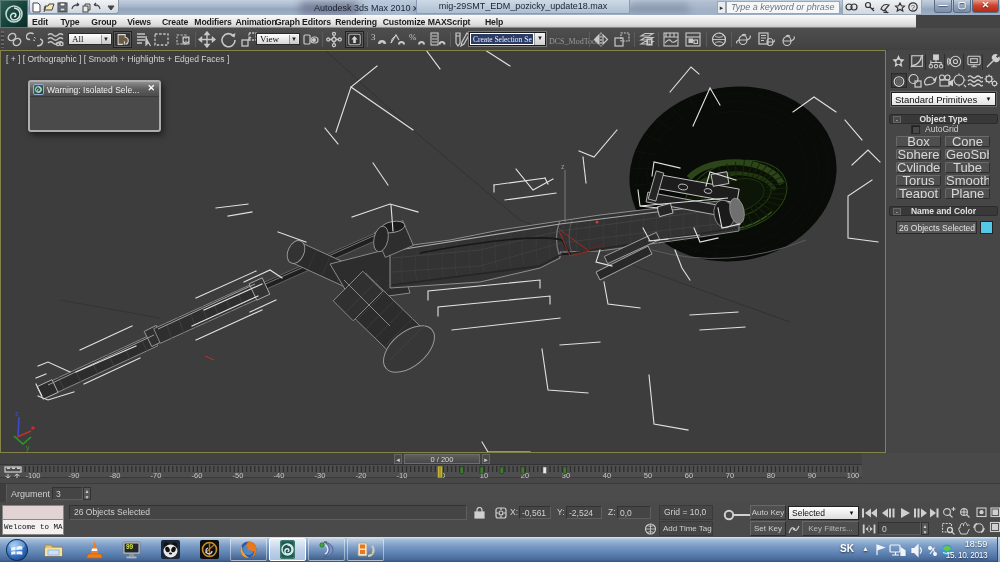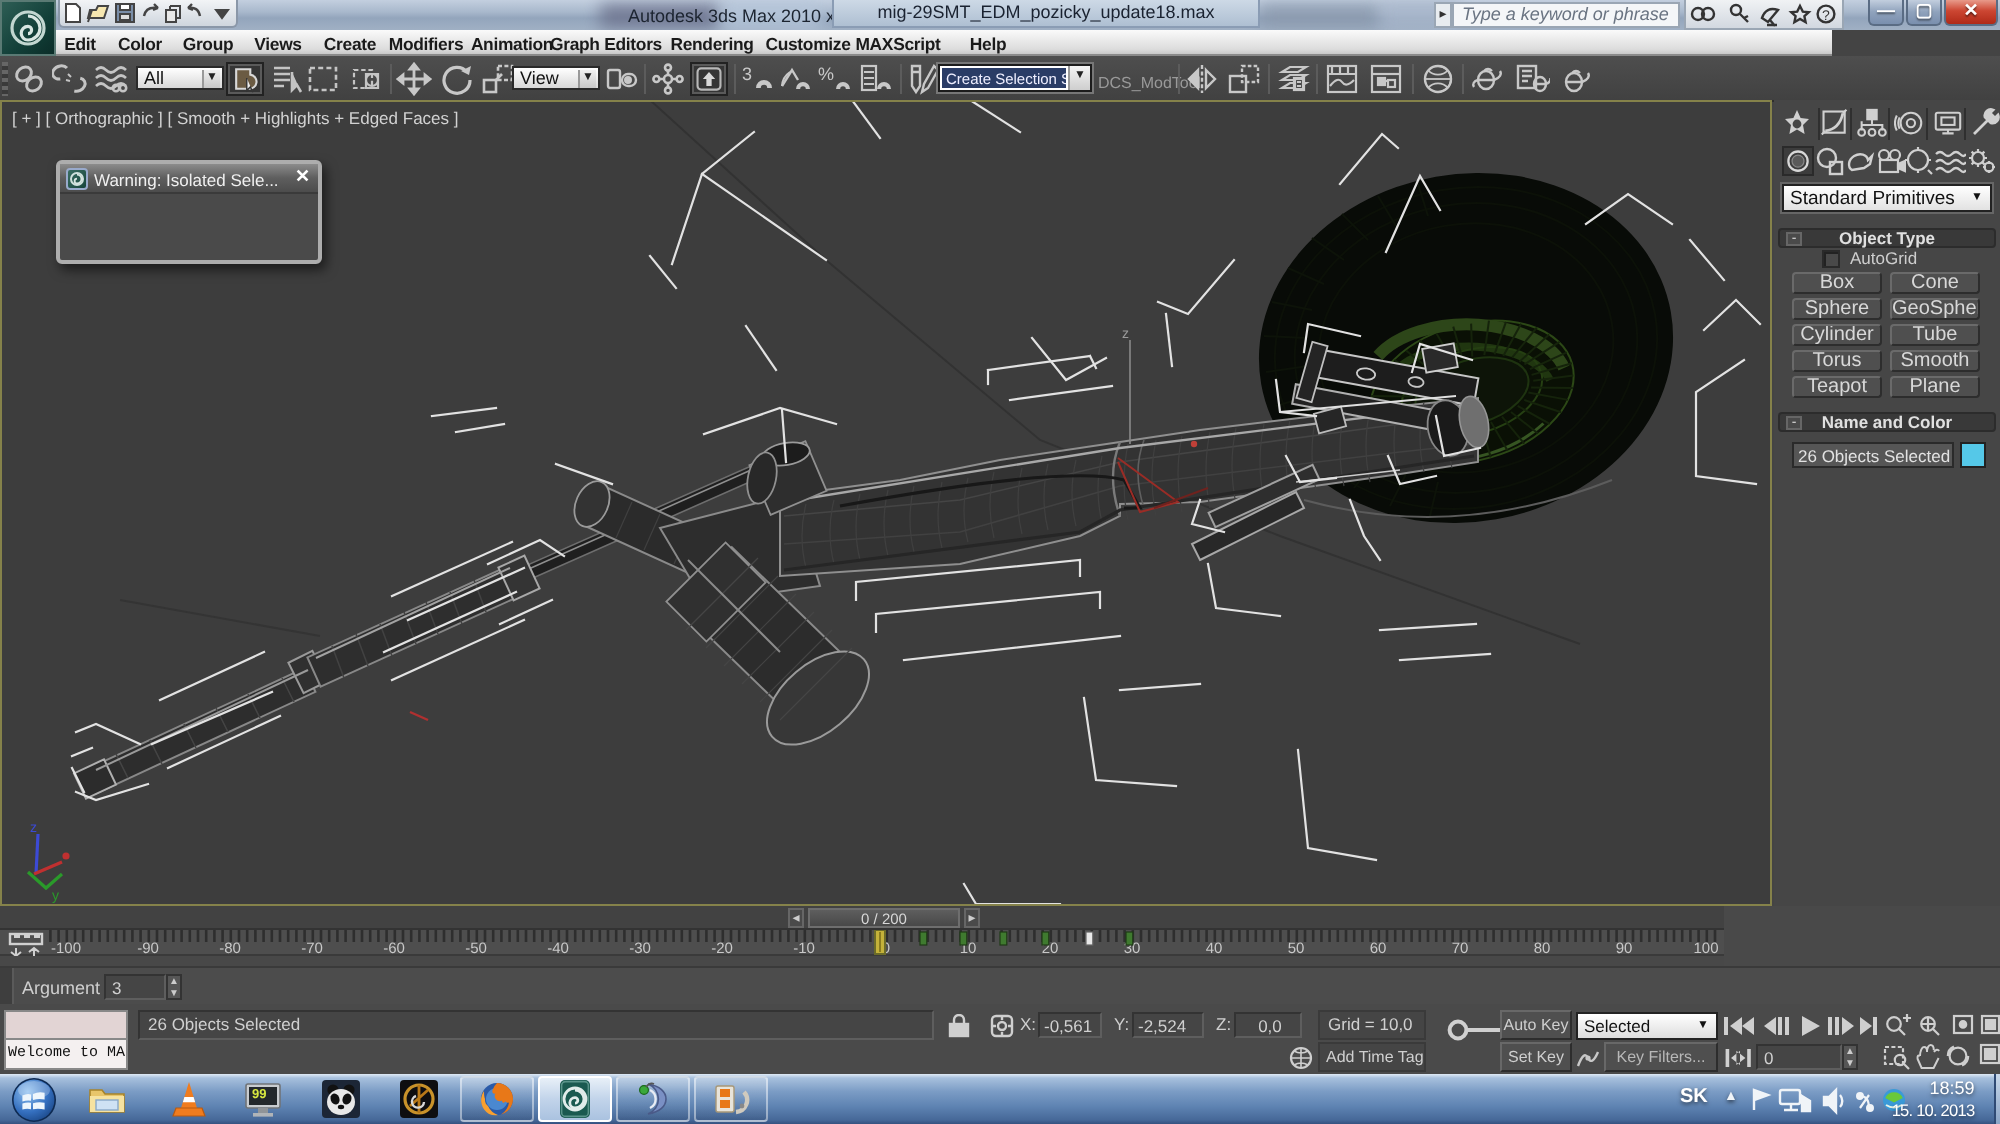--- a/index.html
+++ b/index.html
@@ -18,21 +18,21 @@
 #infocenter{left:842px;top:0;width:80px;height:15px;background:linear-gradient(180deg,#f0f2f4,#d2d8e0);border:1px solid #9aa6b4;border-top:none;}
 .winbtn{top:0;height:13px;border:1px solid #5a6c84;border-top:none;border-radius:0 0 3px 3px;}
 #btn-min{left:934px;width:18px;background:linear-gradient(180deg,#c2cede,#8fa2bc 50%,#7a8fae);}
 #btn-max{left:953px;width:18px;background:linear-gradient(180deg,#c2cede,#8fa2bc 50%,#7a8fae);}
 #btn-close{left:972px;width:27px;background:linear-gradient(180deg,#e89a8a,#cc4632 45%,#b02a18);}
 .winglyph{color:#fff;font-size:9px;text-align:center;line-height:11px;font-weight:bold;text-shadow:0 1px 1px rgba(0,0,0,.5);}
 
 #menubar{left:0;top:15px;width:916px;height:13px;background:linear-gradient(180deg,#fafafa,#dcdcdc 80%,#c8c8c8);border-bottom:1px solid #8a8a8a;font-weight:bold;}
 #menubar span{position:absolute;top:1.5px;font-size:8.7px;letter-spacing:-0.15px;color:#1a1a1a;transform:translateX(-50%);white-space:nowrap;}
 
-#toolbar{left:0;top:28px;width:1000px;height:23px;background:linear-gradient(180deg,#4e4e4e,#414141);border-bottom:1px solid #2e2e2e;}
+#toolbar{left:0;top:28px;width:1000px;height:23px;background:linear-gradient(180deg,#4e4e4e,#414141);border-bottom:1px solid #2e2e2e;font-family:Liberation Serif, serif;}
 .tbdrop{position:absolute;top:5px;height:12px;background:linear-gradient(180deg,#ffffff,#d8d8d8);border:1px solid #2a2a2a;font-size:9px;color:#111;line-height:10px;padding-left:3px;}
 .tbdrop .da{position:absolute;right:1px;top:1px;width:9px;height:9px;background:linear-gradient(180deg,#f0f0f0,#c8c8c8);border-left:1px solid #999;color:#222;font-size:6px;text-align:center;line-height:9px;}
 .ticon{position:absolute;top:3px;width:18px;height:17px;}
 .ticon svg{width:100%;height:100%;}
 .pressed{background:#353535;border:1px solid #222;box-shadow:inset 0 0 0 1px #5a5a5a;}
 .tbsep{position:absolute;top:4px;width:1px;height:15px;background:#2e2e2e;border-right:1px solid #5c5c5c;}
 #selcombo{position:absolute;left:469px;top:4px;width:77px;height:14px;background:#fff;border:1px solid #1c1c1c;box-shadow:0 0 0 1px #777;}
 #selcombo .txt{position:absolute;left:1px;top:1px;right:12px;bottom:1px;background:#2a3c66;color:#eef;font-size:7.5px;line-height:11px;padding-left:2px;white-space:nowrap;overflow:hidden;}
 #selcombo .da{position:absolute;right:0;top:0;width:11px;height:12px;background:linear-gradient(180deg,#f4f4f4,#cecece);border-left:1px solid #999;color:#222;font-size:6px;text-align:center;line-height:11px;}
 #dcstext{position:absolute;left:549px;top:9px;font-size:8px;color:#9a9a9a;}
@@ -49,21 +49,21 @@
 #dlg-btn{position:absolute;left:6px;top:5px;right:6px;height:21px;background:#232e3a;border:1px solid #9aa8b8;color:#e8eef5;font-size:8.5px;text-align:center;line-height:20px;}
 
 #cmdpanel{left:887px;top:50px;width:113px;height:403px;background:#464646;}
 .cptab{position:absolute;top:4px;width:17px;height:16px;}
 .cpcat{position:absolute;top:23px;width:16px;height:15px;}
 #sprim{position:absolute;left:4px;top:42px;width:105px;height:14px;background:linear-gradient(180deg,#fff,#e2e2e2);border:1px solid #222;box-shadow:0 0 0 1px #666;color:#111;font-size:9.5px;line-height:13px;padding-left:3px;white-space:nowrap;overflow:hidden;}
 #sprim .da{position:absolute;right:1px;top:1px;width:11px;height:10px;color:#111;font-size:6px;text-align:center;line-height:10px;}
 .rollout{position:absolute;left:2px;width:109px;background:#393939;border:1px solid #2c2c2c;border-radius:2px;height:10px;}
 .rollout .rh{color:#e0e0e0;font-size:8.5px;font-weight:bold;text-align:center;line-height:9px;}
 .rollout .minus{position:absolute;left:3px;top:1px;width:8px;height:7px;background:#4a4a4a;border:1px solid #666;color:#ddd;font-size:7px;line-height:5px;text-align:center;}
-.mxbtn{position:absolute;width:45px;height:11px;background:#4f4f4f;border:1px solid #2d2d2d;border-top-color:#6a6a6a;border-left-color:#6a6a6a;border-radius:2px;color:#d8d8d8;font-size:10px;text-align:center;line-height:10px;white-space:nowrap;overflow:hidden;}
+.mxbtn{position:absolute;width:45px;height:11px;background:#4f4f4f;border:1px solid #2d2d2d;border-top-color:#6a6a6a;border-left-color:#6a6a6a;border-radius:2px;color:#d8d8d8;font-size:13px;text-align:center;line-height:10px;white-space:nowrap;overflow:hidden;}
 #autogrid-cb{position:absolute;left:24px;top:75px;width:9px;height:9px;background:#494949;border:1px solid #2a2a2a;box-shadow:inset 1px 1px 0 #222;}
 #autogrid-lb{position:absolute;left:38px;top:74px;font-size:8.5px;color:#cecece;}
 #namefield{position:absolute;left:9px;top:171px;width:81px;height:13px;background:#565656;border:1px solid #2a2a2a;color:#e2e2e2;font-size:8.5px;line-height:12px;padding-left:2px;white-space:nowrap;overflow:hidden;}
 #colorswatch{position:absolute;left:93px;top:171px;width:13px;height:13px;background:#55c8e8;border:1px solid #222;}
 
 #timerow{left:0;top:453px;width:862px;height:12px;background:#424242;border-bottom:1px solid #333;}
 #tslider{position:absolute;left:404px;top:1px;width:76px;height:10px;background:linear-gradient(180deg,#5e5e5e,#484848);border:1px solid #6e6e6e;color:#d8d8d8;font-size:7.5px;text-align:center;line-height:9px;}
 .tsarr{position:absolute;top:1px;width:8px;height:10px;background:#4a4a4a;border:1px solid #666;color:#ccc;font-size:7px;text-align:center;line-height:9px;}
 #trackbar{left:0;top:465px;width:862px;height:13px;background:#4e4e4e;border-bottom:1px solid #3a3a3a;}
 #trackbar2{left:0;top:478px;width:862px;height:5px;background:#484848;}
@@ -141,21 +141,21 @@
   </div>
 <div class="abs winbtn" id="btn-max">
     <div class="winglyph">▢</div>
   </div>
 <div class="abs winbtn" id="btn-close">
     <div class="winglyph">✕</div>
   </div>
 
 <div class="abs" id="menubar">
   <span style="left:40px;">Edit</span>
-  <span style="left:70px;">Color</span>
+  <span style="left:70px;">Type</span>
   <span style="left:104px;">Group</span>
   <span style="left:139px;">Views</span>
   <span style="left:175px;">Create</span>
   <span style="left:213px;">Modifiers</span>
   <span style="left:256px;">Animation</span>
   <span style="left:303px;">Graph Editors</span>
   <span style="left:356px;">Rendering</span>
   <span style="left:404px;">Customize</span>
   <span style="left:449px;">MAXScript</span>
   <span style="left:494px;">Help</span>
@@ -981,21 +981,21 @@
         <rect x="22" y="1" width="10" height="10" rx="2"></rect>
         <circle cx="27" cy="6" r="2"></circle>
         <path d="M27 1 v2 M27 9 v2 M22 6 h2 M30 6 h2"></path>
       </g>
     </svg>
   <div class="slabel" style="left:510px;top:5px;">X:</div>
   <div class="sunken" style="left:519px;top:4px;width:32px;height:13px;padding-left:2px;">-0,561</div>
   <div class="slabel" style="left:557px;top:5px;">Y:</div>
   <div class="sunken" style="left:566px;top:4px;width:36px;height:13px;padding-left:2px;">-2,524</div>
   <div class="slabel" style="left:608px;top:5px;">Z:</div>
-  <div class="sunken" style="left:617px;top:4px;width:34px;height:13px;padding-left:2px;text-align:center;">0,0</div>
+  <div class="sunken" style="left:617px;top:4px;width:34px;height:13px;padding-left:2px;">0,0</div>
   <div class="sunken" style="left:659px;top:3px;width:54px;height:15px;padding-left:4px;border:1px solid #3a3a3a;">Grid = 10,0</div>
   <svg class="abs" style="left:644px;top:21px;" width="13" height="12" viewBox="0 0 13 12">
       <circle cx="6.5" cy="6" r="5" fill="none" stroke="#cfcfcf" stroke-width="1.1"></circle>
       <path d="M6.5 1 v10 M1.5 6 h10 M3 2.5 a7 7 0 0 0 7 0 M3 9.5 a7 7 0 0 1 7 0" fill="none" stroke="#cfcfcf" stroke-width=".8"></path>
     </svg>
   <div class="sunken" style="left:659px;top:19px;width:54px;height:15px;padding-left:3px;border:1px solid #3a3a3a;font-size:8px;">Add Time Tag</div>
 
   <svg class="abs" style="left:722px;top:6px;" width="40" height="14" viewBox="0 0 40 14">
       <g fill="none" stroke="#d0d0d0" stroke-width="2">
         <circle cx="7" cy="7" r="4.2"></circle>

